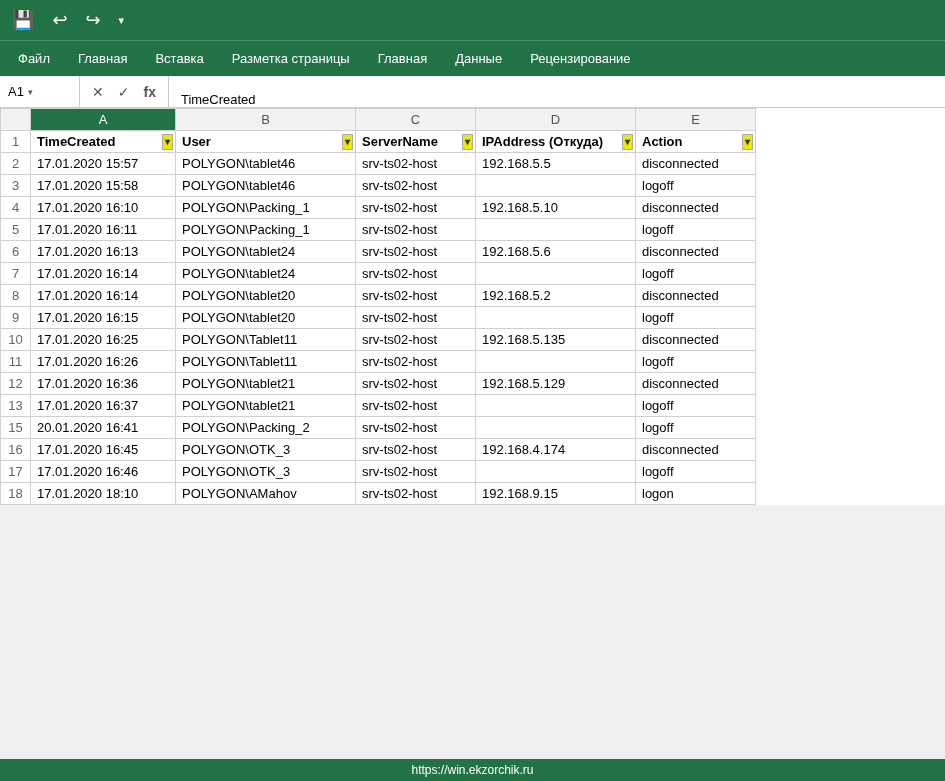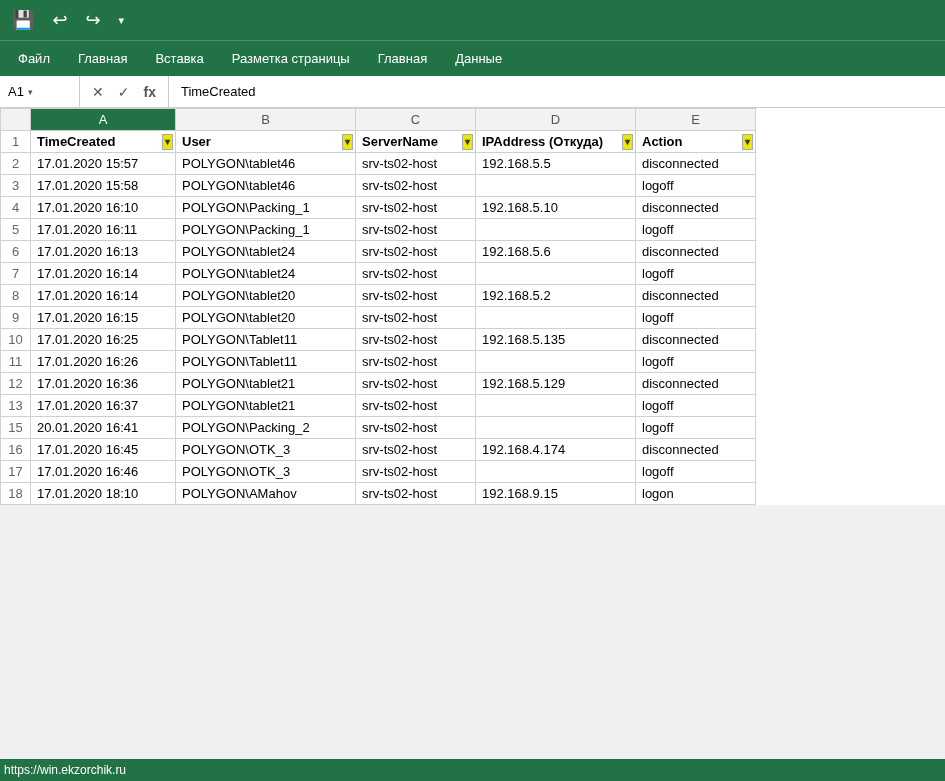--- a/index.html
+++ b/index.html
@@ -36,21 +36,21 @@
       cursor: pointer;
       font-size: 13px;
       border-radius: 2px;
     }
 
     
     .formulabar {
       background: white;
       border-bottom: 1px solid #ccc;
       display: flex;
-      align-items: center;
+      align-items: flex-end;
       height: 32px;
       padding: 0;
     }
     .cell-ref {
       width: 80px;
       border-right: 1px solid #ccc;
       padding: 0 8px;
       font-size: 13px;
       display: flex;
       align-items: center;
@@ -162,24 +162,24 @@
     .col-B { width: 180px; }
     .col-C { width: 120px; }
     .col-D { width: 160px; }
     .col-E { width: 120px; }
 
     
     .statusbar {
       background: #217346;
       color: white;
       font-size: 12px;
-      padding: 3px 4px;
-      display: flex;
-      align-items: center;
-      justify-content: flex-start;
+      padding: 3px 14px;
+      display: flex;
+      align-items: center;
+      justify-content: center;
       position: fixed;
       bottom: 0;
       width: 100%;
       height: 22px;
     }
   </style>
 </head>
 <body>
 
 <div class="toolbar">
@@ -189,20 +189,21 @@
   <span class="toolbar-icon" style="font-size:11px;">▾</span>
 </div>
 
 <div class="menubar">
   <div class="menubar-item">Файл</div>
   <div class="menubar-item">Главная</div>
   <div class="menubar-item">Вставка</div>
   <div class="menubar-item">Разметка страницы</div>
   <div class="menubar-item">Главная</div>
   <div class="menubar-item">Данные</div>
+  <div class="menubar-item">Рецензирование</div>
 </div>
 
 <div class="formulabar">
   <div class="cell-ref">
     <span class="cell-ref-text">A1</span>
     <span class="cell-ref-arrow">▾</span>
   </div>
   <div class="formula-controls">
     <span class="formula-btn">✕</span>
     <span class="formula-btn">✓</span>

